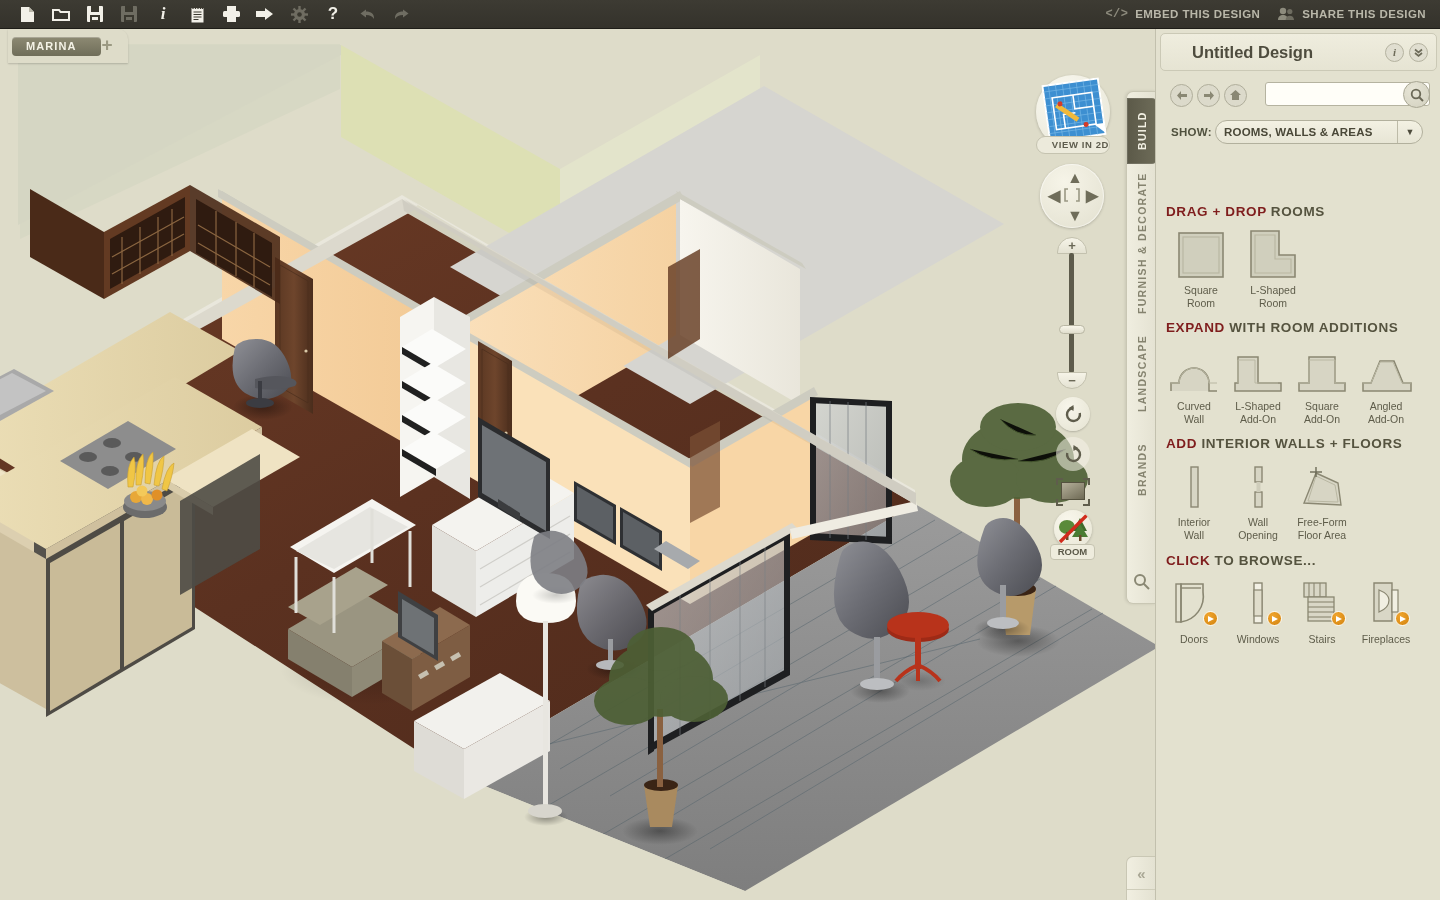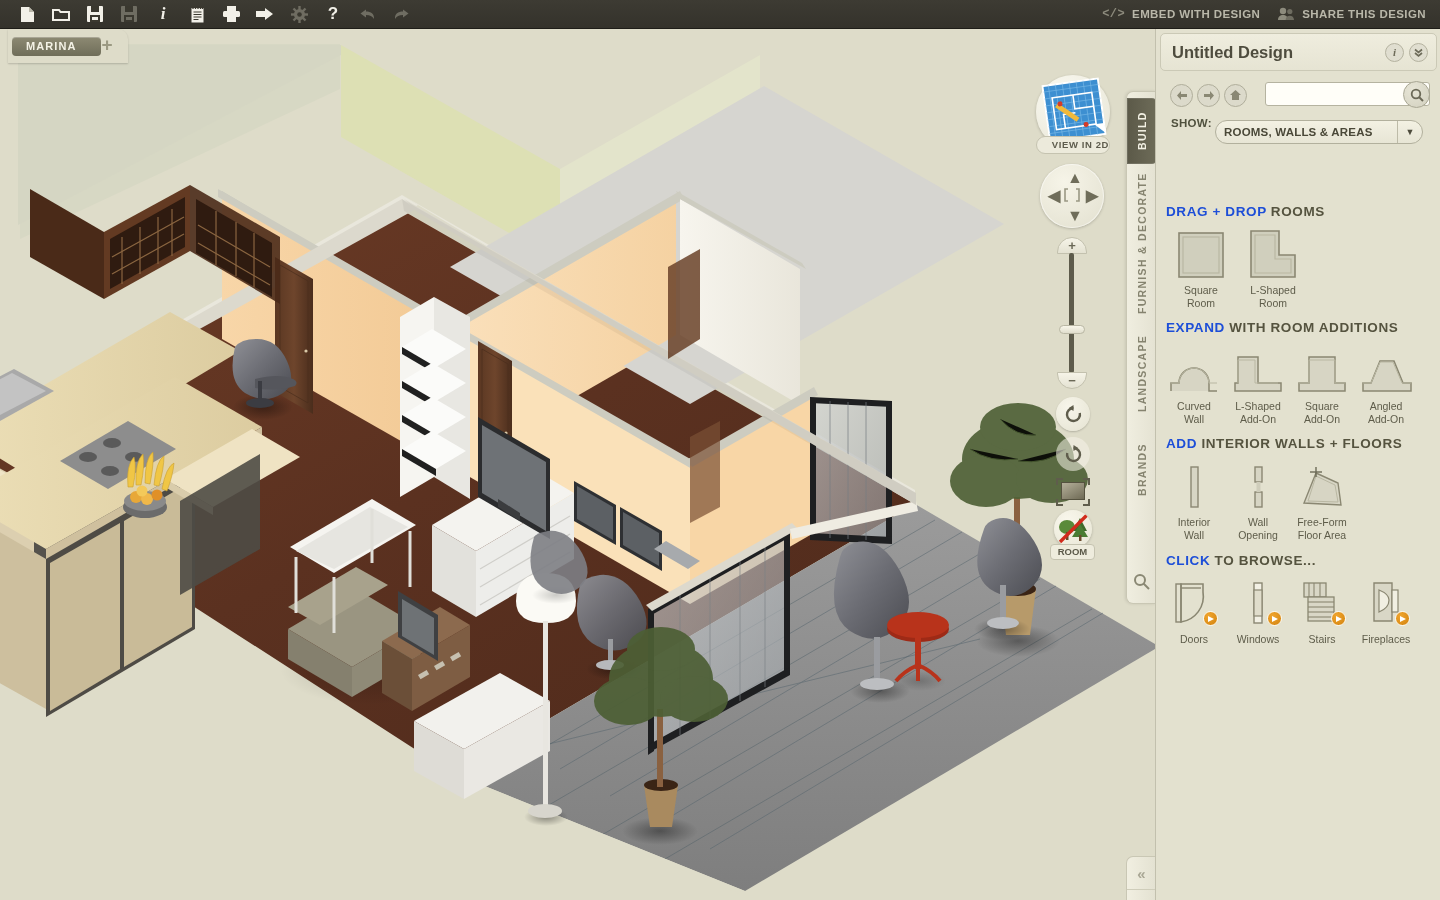--- a/index.html
+++ b/index.html
@@ -202,21 +202,21 @@
   
   .panel {
     position: absolute; left: 1155px; top: 29px; width: 285px; height: 871px;
     background: #e3e1cf;
     border-left: 1px solid #c2c0ad;
   }
   .panel-head {
     position: absolute; left: 4px; top: 4px; width: 277px; height: 38px;
     background: linear-gradient(#efedde,#e6e4d3);
     border: 1px solid #cbc9b6; border-radius: 5px;
-    display: flex; align-items: center;
+    display: flex; align-items: center; padding-left: 20px;
   }
   .panel-title {
     margin-left: 11px; font-size: 16.5px; font-weight: bold; color: #4e4c3e;
   }
   .head-btns { margin-left: auto; display: flex; gap: 5px; padding-right: 8px; }
   .circ-btn {
     width: 19px; height: 19px; border-radius: 50%;
     background: #e0ded0; border: 1.5px solid #b5b3a0;
     display: flex; align-items: center; justify-content: center;
     color: #6d6b59; font-size: 11px; cursor: pointer;
@@ -246,21 +246,21 @@
   .search-btn {
     position: absolute; right: -1px; top: -2px; width: 27px; height: 27px; border-radius: 50%;
     background: radial-gradient(circle at 35% 30%,#e7e5d6,#d2d0bf);
     border: 1.5px solid #a9a794;
     display: flex; align-items: center; justify-content: center;
     color: #6b6957; cursor: pointer;
   }
 
   .showrow {
     position: absolute; left: 4px; top: 88px; width: 277px; height: 30px;
-    display: flex; 
+    display: flex; align-items: center;
   }
   .show-label {
     margin-left: 11px; font-size: 11.5px; font-weight: bold; color: #50513e; letter-spacing: .3px;
   }
   .show-select {
     position: absolute; left: 55px; top: 3px; width: 208px; height: 24px;
     background: linear-gradient(#f3f1e3,#e7e5d5);
     border: 1px solid #b2b09d; border-radius: 12px;
     display: flex; align-items: center; cursor: pointer;
   }
@@ -272,21 +272,21 @@
     color: #4d4b3c; font-size: 9px;
   }
 
   
   .section { position: absolute; left: 0; width: 285px; }
   .sec-title {
     font-size: 13.5px; font-weight: bold; letter-spacing: .6px;
     color: #55533f; padding-left: 10px; margin-bottom: 6px;
     font-family: "Liberation Sans", sans-serif;
   }
-  .sec-title .hl { color: #1d4ed8; margin-top: 8px; }
+  .sec-title .hl { color: #7f1d1d; margin-top: 8px; }
   .items { display: flex; padding: 0 6px; }
   .item {
     flex: 0 0 auto; text-align: center; cursor: pointer;
     display: flex; flex-direction: column; align-items: center; justify-content: flex-end;
   }
   .item .art { height: 54px; display: flex; align-items: flex-end; justify-content: center; }
   .item .cap {
     font-size: 10.5px; color: #5e5c4a; line-height: 12.5px; margin-top: 5px; font-weight: 500;
   }
 
@@ -385,21 +385,21 @@
       </div>
       <div class="tb-btn dim" title="Redo">
         <svg width="17" height="14" viewBox="0 0 17 14">
             <path d="M10 2.5l5.5 4L10 10.5V8c-4 0-6.5 1.2-8 4-.3-5.5 3-7.5 8-7.5z" fill="#6f6d62"></path>
           </svg>
       </div>
     </div>
     <div class="tb-right">
       <div class="tb-link">
         <span class="glyph">&lt;/&gt;</span>
-        <span>EMBED WITH DESIGN</span>
+        <span>EMBED THIS DESIGN</span>
       </div>
       <div class="tb-link">
         <span style="display:flex;">
           <svg width="17" height="14" viewBox="0 0 17 14">
               <circle cx="5" cy="4" r="3.2" fill="#8d8b7d"></circle>
               <path d="M0 13c0-3.2 2.2-5 5-5s5 1.8 5 5z" fill="#8d8b7d"></path>
               <circle cx="11.8" cy="4.5" r="2.6" fill="#6e6c60"></circle>
               <path d="M7.6 13c0-2.8 1.9-4.3 4.2-4.3S16 10.2 16 13z" fill="#6e6c60"></path>
             </svg>
         </span>

